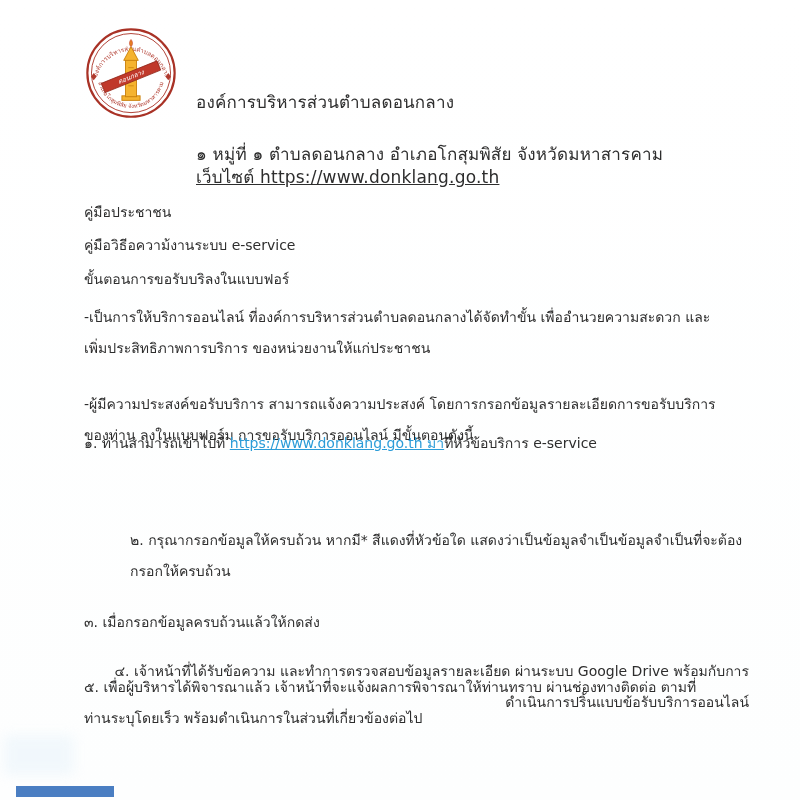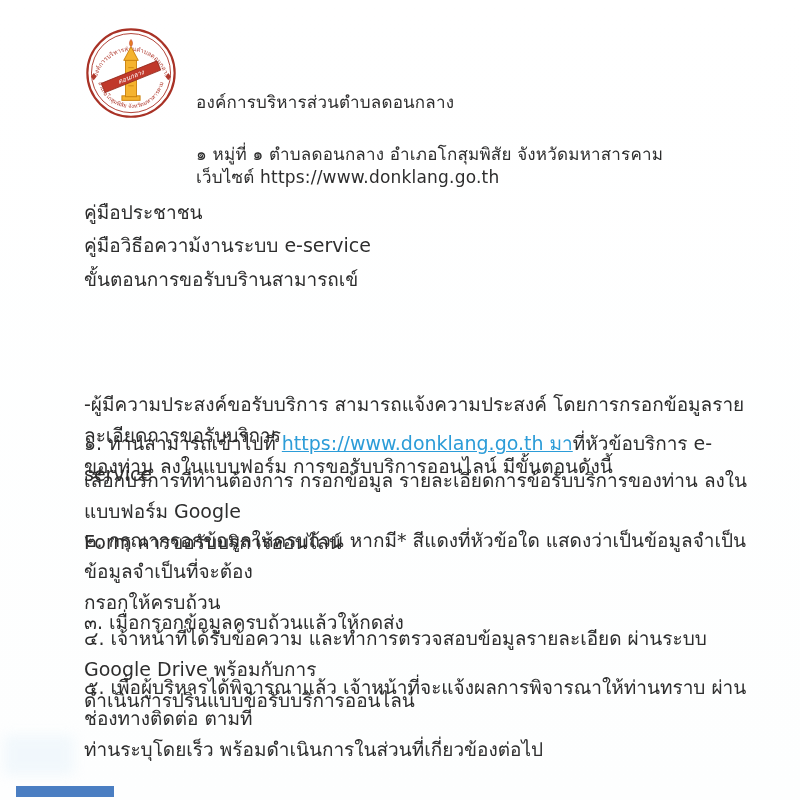--- a/index.html
+++ b/index.html
@@ -8,33 +8,33 @@
     background:#ffffff;
     font-family:"DejaVu Sans","Liberation Sans",sans-serif;
     color:#2d2d2d;
   }
   .page{position:absolute;inset:0;background:linear-gradient(180deg,#ffffff 0%,#fdfefe 100%);}
   
   .seal{position:absolute;left:76px;top:24px;width:110px;height:100px;}
   .hdr{position:absolute;left:196px;width:560px;font-size:17px;letter-spacing:.2px;}
   .hdr.l1{top:88px;}
   .hdr.l2{top:140px;}
-  .hdr.l3{top:163px;}
+  .hdr.l3{top:163px;text-decoration:underline;}
   
-  .blk{position:absolute;left:84px;width:665px;font-size:19px;line-height:31px;white-space:pre-line;}
+  .blk{position:absolute;left:84px;width:665px;font-size:14px;line-height:31px;white-space:pre-line;}
   .t1{top:197px;}
   .t2{top:230px;}
   .t3{top:264px;}
   .p1{top:302px;}
   .p2{top:369px;margin-top:20px;}
   .s1{top:428px;white-space:normal;}
   .p3{top:465px;}
-  .s2{top:525px;}
+  .s2{top:525px;margin-left:46px;}
   .s3{top:573px;margin-top:34px;}
-  .s4{top:623px;}
+  .s4{top:656px;text-align:right;}
   .s5{top:672px;}
   a.doclink{text-decoration:underline;cursor:pointer;}
   
   .smudge{position:absolute;left:4px;top:735px;width:70px;height:40px;
     background:#eaf4fb;filter:blur(6px);opacity:.6;}
   .bluebar{position:absolute;left:16px;top:786px;width:98px;height:11px;background:#4a7ec2;}
 </style>
 </head>
 <body>
 
@@ -71,31 +71,31 @@
       <text x="55" y="60.5" text-anchor="middle" font-size="7.2" font-style="italic" fill="#ffffff">ดอนกลาง</text>
     </g>
   </svg>
 
   <div class="hdr l1">องค์การบริหารส่วนตำบลดอนกลาง</div>
   <div class="hdr l2">๑ หมู่ที่ ๑  ตำบลดอนกลาง  อำเภอโกสุมพิสัย  จังหวัดมหาสารคาม</div>
   <div class="hdr l3">เว็บไซต์ https://www.donklang.go.th</div>
 
   <div class="blk t1">คู่มือประชาชน</div>
   <div class="blk t2">คู่มือวิธีอความ้งานระบบ e-service</div>
-  <div class="blk t3">ขั้นตอนการขอรับบริานสามารถเข์</div>
+  <div class="blk t3">ขั้นตอนการขอรับบริลงในแบบฟอร์</div>
 
+  <div class="blk p1">-เป็นการให้บริการออนไลน์ ที่องค์การบริหารส่วนตำบลดอนกลางได้จัดทำขั้น เพื่ออำนวยความสะดวก และ
+เพิ่มประสิทธิภาพการบริการ ของหน่วยงานให้แก่ประชาชน</div>
   <div class="blk p2">-ผู้มีความประสงค์ขอรับบริการ สามารถแจ้งความประสงค์ โดยการกรอกข้อมูลรายละเอียดการขอรับบริการ
 ของท่าน ลงในแบบฟอร์ม การขอรับบริการออนไลน์ มีขั้นตอนดังนี้</div>
 
   <div class="blk s1">
     <span>๑. ท่านสามารถเข้าไปที่ </span><a class="doclink" style="color: rgb(43, 156, 216);">https://www.donklang.go.th มา</a><span>ที่หัวข้อบริการ e-service</span>
   </div>
 
-  <div class="blk p3">เลือกบริการที่ท่านต้องการ กรอกข้อมูล รายละเอียดการข้อรับบริการของท่าน ลงในแบบฟอร์ม Google
-Form การขอรับบริการออนไลน์</div>
   <div class="blk s2">๒.  กรุณากรอกข้อมูลให้ครบถ้วน หากมี* สีแดงที่หัวข้อใด แสดงว่าเป็นข้อมูลจำเป็นข้อมูลจำเป็นที่จะต้อง
 กรอกให้ครบถ้วน</div>
   <div class="blk s3">๓.  เมื่อกรอกข้อมูลครบถ้วนแล้วให้กดส่ง</div>
   <div class="blk s4">๔.  เจ้าหน้าที่ได้รับข้อความ และทำการตรวจสอบข้อมูลรายละเอียด ผ่านระบบ Google Drive พร้อมกับการ
 ดำเนินการปริ้นแบบข้อรับบริการออนไลน์</div>
   <div class="blk s5">๕.  เพื่อผู้บริหารได้พิจารณาแล้ว เจ้าหน้าที่จะแจ้งผลการพิจารณาให้ท่านทราบ ผ่านช่องทางติดต่อ ตามที่
 ท่านระบุโดยเร็ว พร้อมดำเนินการในส่วนที่เกี่ยวข้องต่อไป</div>
 
   <div class="smudge"></div>
   <div class="bluebar" style="background: rgb(74, 126, 194);"></div>

